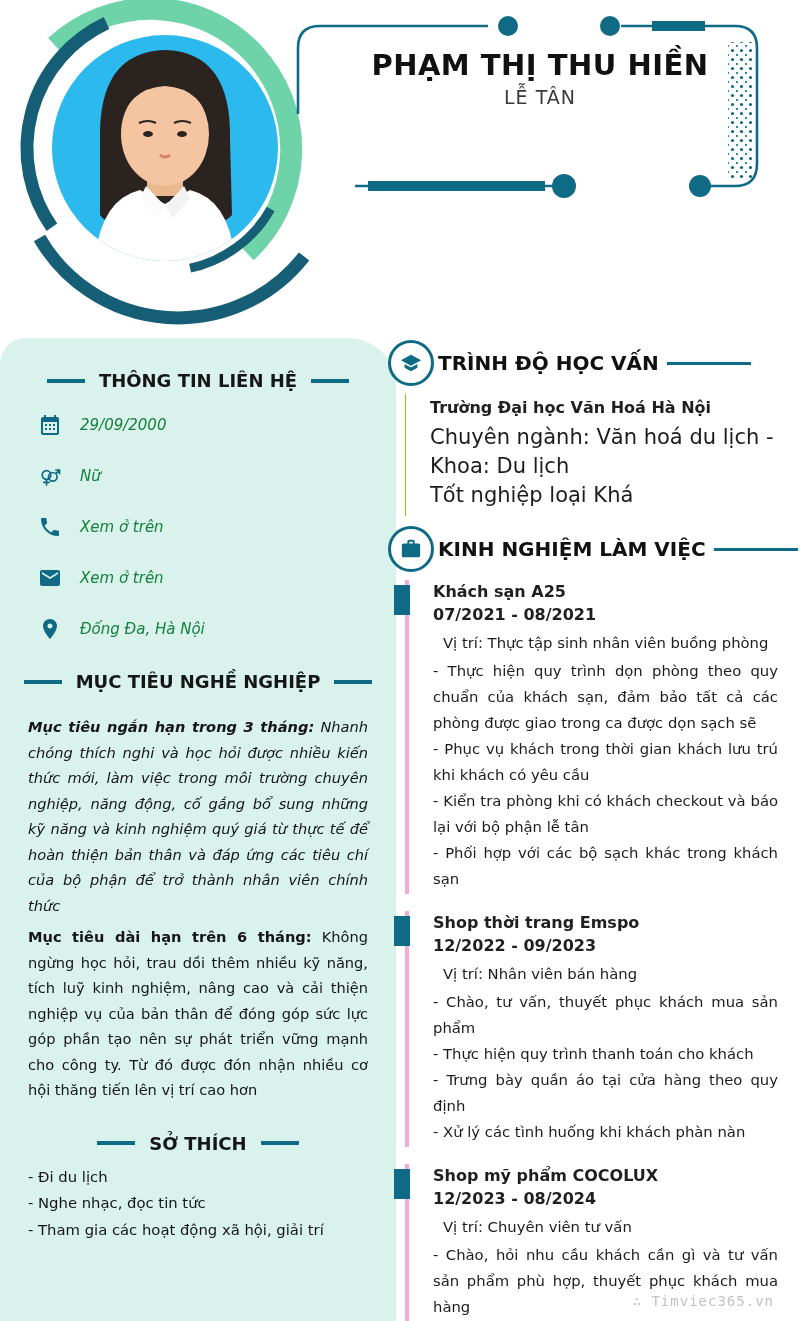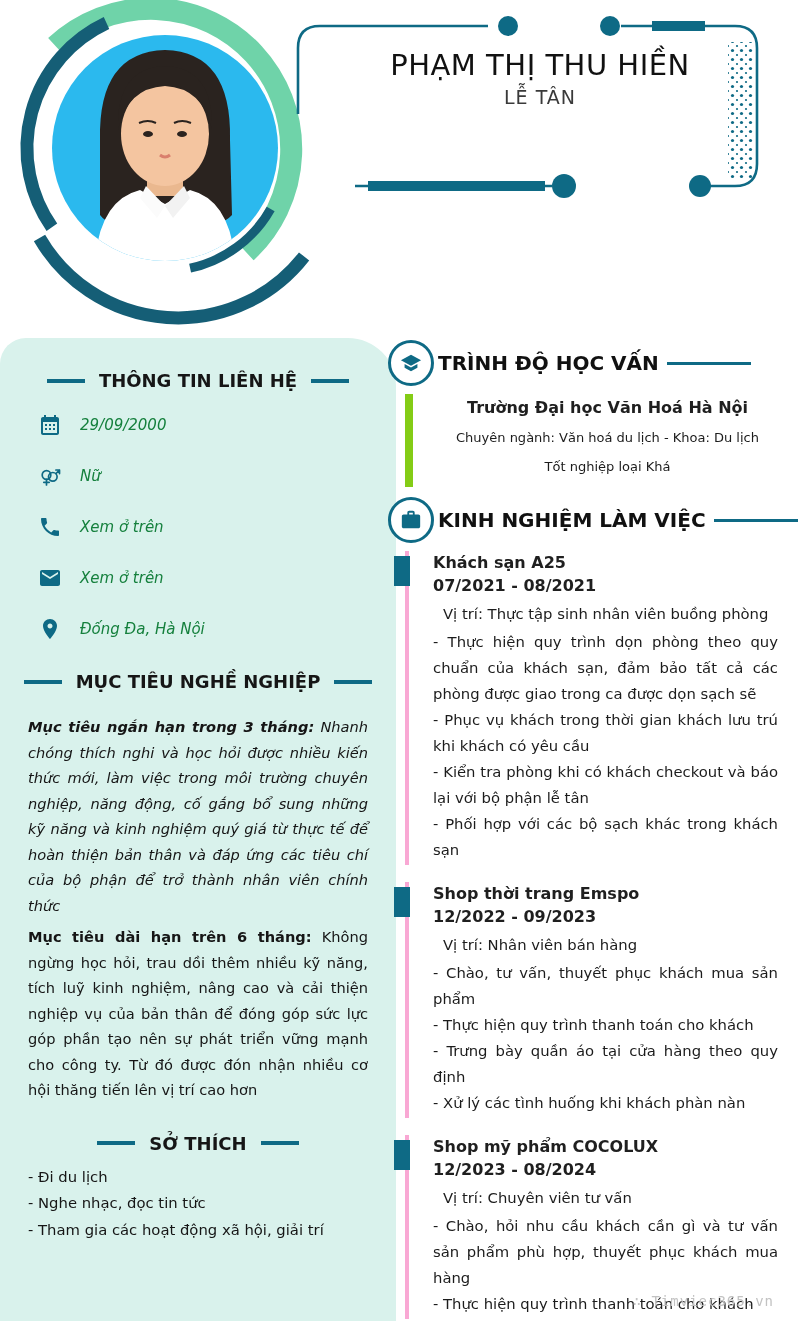--- a/index.html
+++ b/index.html
@@ -8,21 +8,21 @@
     background:#ffffff;color:#1f1f1f;
     font-family:"DejaVu Sans","Liberation Sans",sans-serif;
     -webkit-font-smoothing:antialiased;
   }
   
   .photo-wrap{position:absolute;left:0;top:0;width:360px;height:365px;}
   
   .header-decor{position:absolute;left:280px;top:12px;width:520px;height:220px;}
   
   .name-block{position:absolute;left:310px;top:48px;width:460px;text-align:center;}
-  .name-block h1{margin:0;font-size:29px;font-weight:normal;letter-spacing:.5px;color:#111;}
+  .name-block h1{margin:0;font-size:29px;font-weight:bold;letter-spacing:.5px;color:#111;}
   .name-block .job-title{margin-top:4px;font-size:19px;letter-spacing:1px;color:#3a3a3a;}
   
   .sidebar{
     position:absolute;left:0;top:338px;width:396px;height:983px;
     background:#d9f2ec;border-radius:26px 48px 0 0;
     padding:26px 28px 0 28px;box-sizing:border-box;
   }
   .side-head{display:flex;align-items:center;justify-content:center;gap:14px;margin:6px 0 10px 0;}
   .side-head .dash{width:38px;height:4px;background:#0e6a85;flex:0 0 auto;}
   .side-head h2{margin:0;font-size:18px;font-weight:bold;color:#161616;white-space:nowrap;}
@@ -37,23 +37,23 @@
   .hobbies{margin-top:30px;}
   .hobby-item{font-size:14.8px;line-height:26.5px;color:#161616;}
   
   .main-col{position:absolute;left:388px;top:340px;width:390px;}
   .section-head{display:flex;align-items:center;gap:4px;margin:0 0 8px 0;}
   .icon-circle{width:40px;height:40px;border:3px solid #0e6a85;border-radius:50%;
     display:flex;align-items:center;justify-content:center;flex:0 0 auto;background:#fff;}
   .icon-circle svg{width:22px;height:22px;}
   .section-head h2{margin:0;font-size:20px;font-weight:bold;color:#111;white-space:nowrap;}
   .section-head .head-line{height:3px;background:#0e6a85;width:84px;flex:0 0 auto;margin-left:4px;}
-  .entry{border-left:8px solid #84cc16;margin-left:17px;padding:2px 0 6px 24px;text-align:center;}
+  .entry{border-left:1px solid #84cc16;margin-left:17px;padding:2px 0 6px 24px;}
   .edu-entry .school{font-size:16px;font-weight:bold;margin:2px 0 6px 0;}
-  .edu-line{font-size:13px;line-height:29px;color:#1c1c1c;}
+  .edu-line{font-size:21px;line-height:29px;color:#1c1c1c;}
   .exp-section{margin-top:10px;}
   .job{position:relative;border-left:4px solid #f9a8d4;margin:0 0 17px 17px;padding:2px 0 2px 24px;}
   .job::before{content:"";position:absolute;left:-15px;top:5px;width:16px;height:30px;background:#0e6a85;}
   .job .company{font-size:16px;font-weight:bold;margin:0 0 4px 0;}
   .job .period{font-size:16px;font-weight:bold;margin:0 0 6px 0;}
   .job .position{font-size:14.8px;line-height:25px;padding-left:10px;margin-bottom:3px;color:#1c1c1c;}
   .duty-item{font-size:14.8px;line-height:26px;text-align:justify;color:#1c1c1c;}
   
   .watermark{position:absolute;right:26px;bottom:12px;font-family:"DejaVu Sans Mono","Liberation Mono",monospace;
     font-size:14px;color:#c2c2c2;letter-spacing:1px;}

